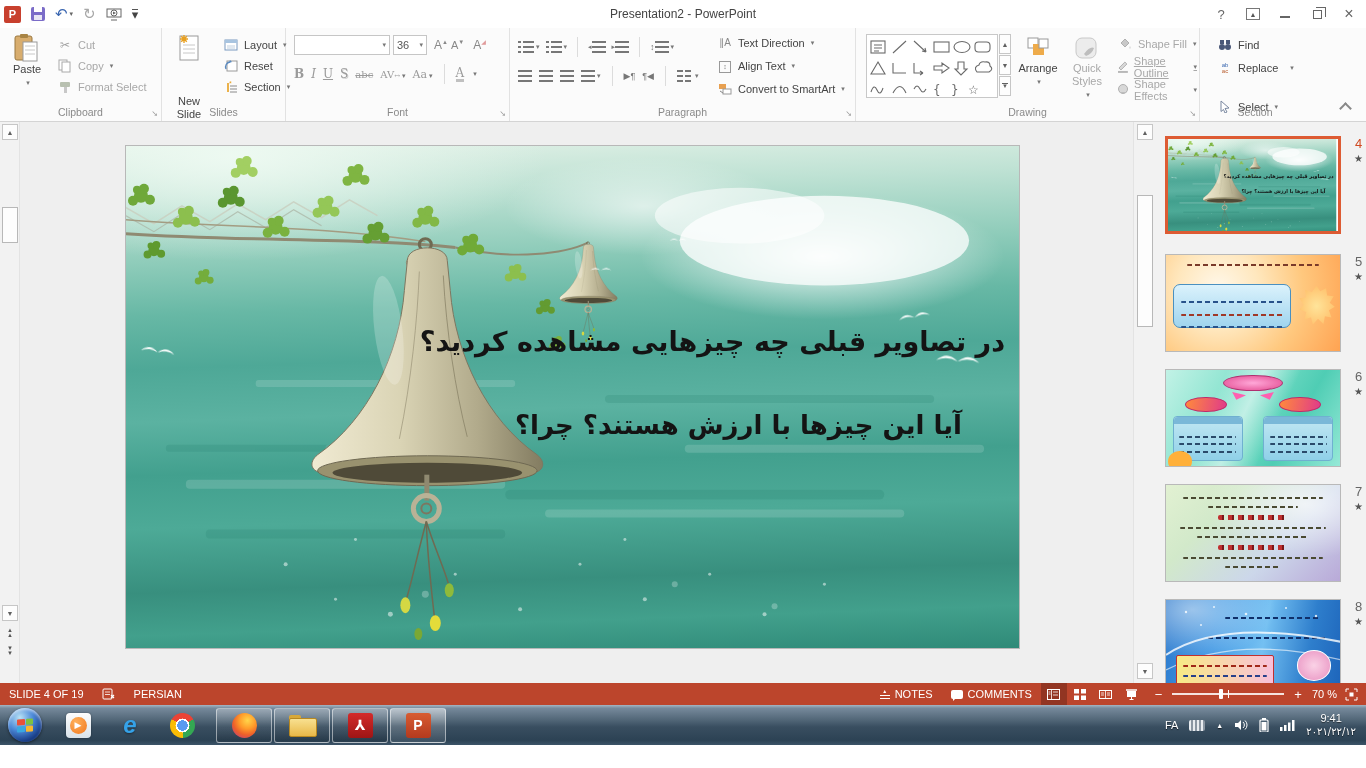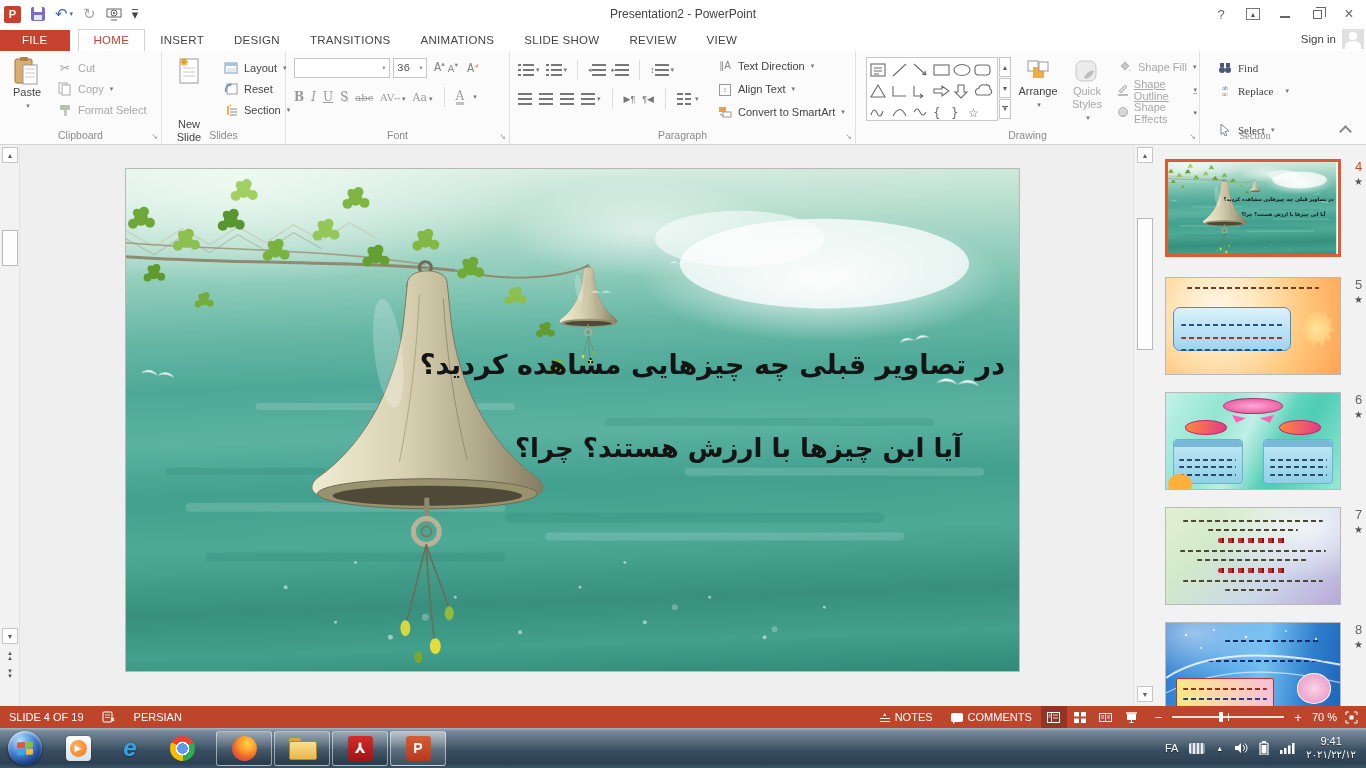--- a/index.html
+++ b/index.html
@@ -171,35 +171,20 @@
       <span class="wc">
           <span class="minim"></span>
         </span>
       <span class="wc">
           <span class="restore"></span>
         </span>
       <span class="wc" style="font-size:16px;">×</span>
     </div>
   </div>
 
-  <div class="tabrow">
-    <div class="tab file">FILE</div>
-    <div class="tab active">HOME</div>
-    <div class="tab">INSERT</div>
-    <div class="tab">DESIGN</div>
-    <div class="tab">TRANSITIONS</div>
-    <div class="tab">ANIMATIONS</div>
-    <div class="tab">SLIDE SHOW</div>
-    <div class="tab">REVIEW</div>
-    <div class="tab">VIEW</div>
-    <div class="signin">
-      <span>Sign in</span>
-      <span class="avatar"></span>
-    </div>
-  </div>
 
   <div class="ribbon">
 
     <div class="rgroup" style="width:162px;">
       <div class="bigbtn" style="position:absolute;left:6px;top:5px;width:42px;">
         <svg width="26" height="30" viewBox="0 0 26 30">
             <rect x="1" y="3" width="17" height="24" rx="2" fill="#d8ad6e" stroke="#9a7840"></rect>
             <rect x="6" y="1" width="8" height="4" rx="1" fill="#a88444"></rect>
             <rect x="9" y="9" width="14" height="19" fill="#fff" stroke="#9a9a9a"></rect>
             <path d="M11,13 h10 M11,17 h10 M11,21 h10" stroke="#c8c8c8"></path>
@@ -269,21 +254,21 @@
               <path d="M6,5 h7 M6,8 h7 M6,11 h7" stroke="#8a8a8a"></path>
             </svg>
           <span>Section</span>
             <span class="dd">▾</span>
         </div>
       </div>
       <div class="glabel">Slides</div>
     </div>
 
     <div class="rgroup" style="width:224px;">
-      <div style="position:absolute;left:8px;top:7px;display:flex;align-items:center;gap:3px;font-family:Liberation Mono, monospace;">
+      <div style="position:absolute;left:8px;top:7px;display:flex;align-items:center;gap:3px;">
         <span style="width:96px;height:20px;border:1px solid #c6c6c6;background:#fff;display:flex;align-items:center;justify-content:flex-end;padding:0 3px;">
             <span class="dd">▾</span>
           </span>
         <span style="width:34px;height:20px;border:1px solid #c6c6c6;background:#fff;display:flex;align-items:center;justify-content:space-between;padding:0 3px;font-size:11px;color:#555;">
             <span>36</span>
             <span class="dd">▾</span>
           </span>
         <span style="font-size:12px;color:#888;margin-left:4px;">A<sup style="font-size:6px;">▲</sup></span>
         <span style="font-size:11px;color:#888;">A<sup style="font-size:6px;">▼</sup></span>
         <span style="font-size:12px;color:#888;margin-left:6px;">A<sup style="font-size:6px;color:#e09a9a;">◢</sup></span>
@@ -448,21 +433,21 @@
               <path d="M3,9 a5,3 0 0 0 8,0" fill="#bdbdbd"></path>
             </svg>
           <span>Shape Effects</span>
             <span class="dd">▾</span>
         </div>
       </div>
       <div class="glabel">Drawing</div>
       <div class="launcher">↘</div>
     </div>
 
-    <div class="rgroup" style="width:110px;border-right:none;font-family:Liberation Serif, serif;">
+    <div class="rgroup" style="width:110px;border-right:none;">
       <div style="position:absolute;left:14px;top:6px;">
         <div class="sbtn">
           <svg class="ficon" width="14" height="12" viewBox="0 0 14 12">
               <rect x="2" y="1" width="4" height="4" fill="#4a5878"></rect>
               <rect x="8" y="1" width="4" height="4" fill="#4a5878"></rect>
               <circle cx="4" cy="8" r="3" fill="#4a5878"></circle>
               <circle cx="10" cy="8" r="3" fill="#4a5878"></circle>
             </svg>
           <span>Find</span>
         </div>

